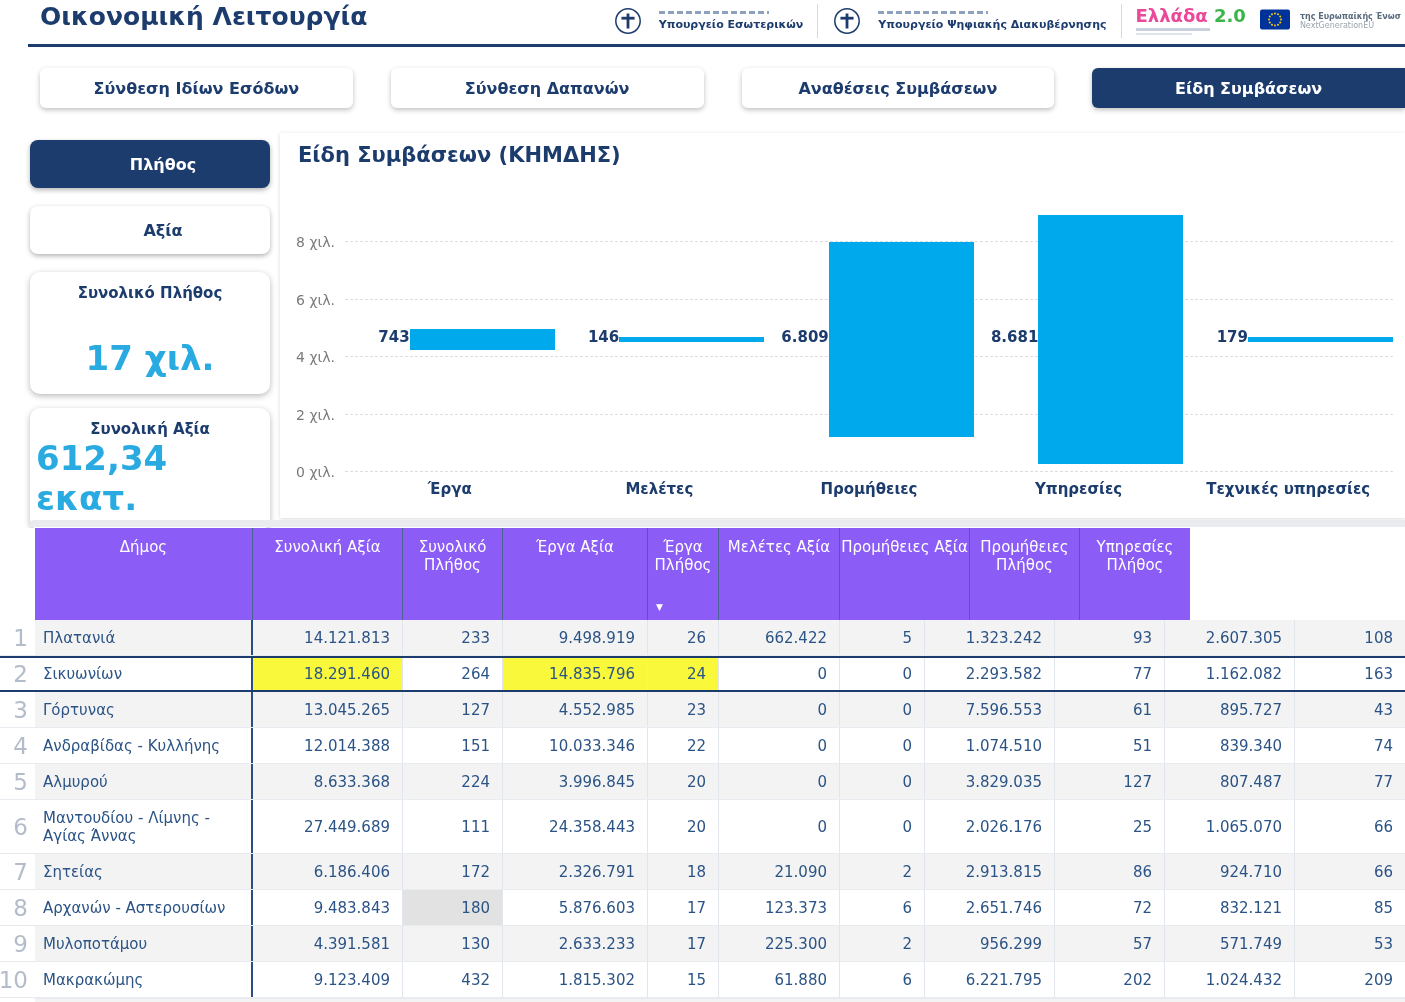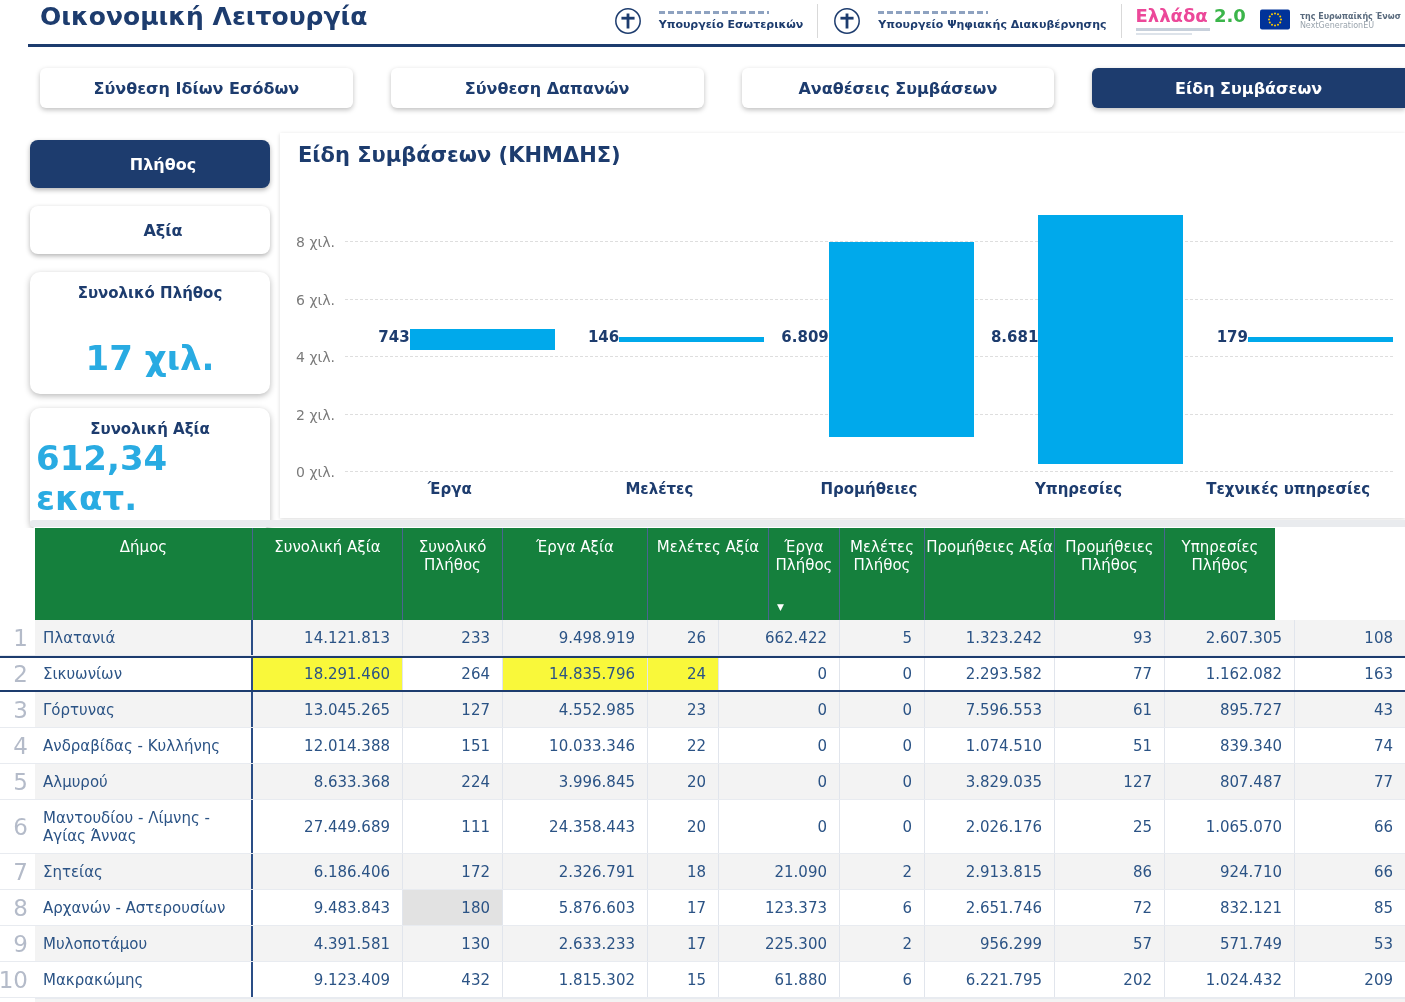--- a/index.html
+++ b/index.html
@@ -66,21 +66,21 @@
   .bar-value { font-size:15px; font-weight:600; color:#1d3c6e; margin-bottom:6px; }
   .bar { width:145px; }
   .cats { position:absolute; left:65px; right:12px; top:347px; display:flex; }
   .cat { flex:1; text-align:center; font-size:15px; font-weight:600; color:#1d3c6e; }
   .strip { position:absolute; left:30px; right:0; top:520px; height:7px; background:#e9ebee; border-radius:4px 0 0 4px; }
   
   .table { position:absolute; left:0; right:0; top:528px; }
   .thead { display:flex; height:92px; }
   .gutter { width:35px; flex:none; background:#fff; }
   .th {
-    background:#15803d; color:#fff; font-size:15px; text-align:center;
+    background:#8b5cf6; color:#fff; font-size:15px; text-align:center;
     padding-top:10px; position:relative; border-right:1px solid #4a6491; cursor:pointer;
   }
   .th:last-child { border-right:none; }
   .sort-icon { position:absolute; left:8px; bottom:8px; font-size:9px; color:#fff; }
   .tr { display:flex; height:36px; border-bottom:1px solid #e8ebf0; cursor:pointer; }
   .tr.tall { height:54px; }
   .tr.sel { border-top:2px solid #1d3c6e; border-bottom:2px solid #1d3c6e; }
   .rownum {
     width:35px; flex:none; display:flex; align-items:center; justify-content:flex-end;
     padding-right:7px; font-size:23px; font-weight:500; color:#b4bbc9; background:#fff;
@@ -252,23 +252,22 @@
 
   <div class="strip"></div>
 
   <div class="table">
     <div class="thead">
         <div class="gutter"></div>
         <div class="th col-0"><span>Δήμος</span></div>
         <div class="th col-1"><span>Συνολική Αξία</span></div>
         <div class="th col-2"><span>Συνολικό Πλήθος</span></div>
         <div class="th col-3"><span>Έργα Αξία</span></div>
+        <div class="th col-4"><span>Έργα Πλήθος</span><span class="sort-icon">▼</span></div>
         <div class="th col-5"><span>Μελέτες Αξία</span></div>
-        <div class="th col-4"><span>Έργα Πλήθος</span><span class="sort-icon">▼</span></div>
-        <div class="th col-6"><span>Μελέτες Πλήθος</span></div>
         <div class="th col-7"><span>Προμήθειες Αξία</span></div>
         <div class="th col-8"><span>Προμήθειες Πλήθος</span></div>
         <div class="th col-10"><span>Υπηρεσίες Πλήθος</span></div>
       </div>
     <div class="tbody">
         <div class="tr odd">
           <div class="rownum">1</div>
           <div class="cells">
             <div class="td name col-0">Πλατανιά</div>
             <div class="td num col-1">14.121.813</div>

